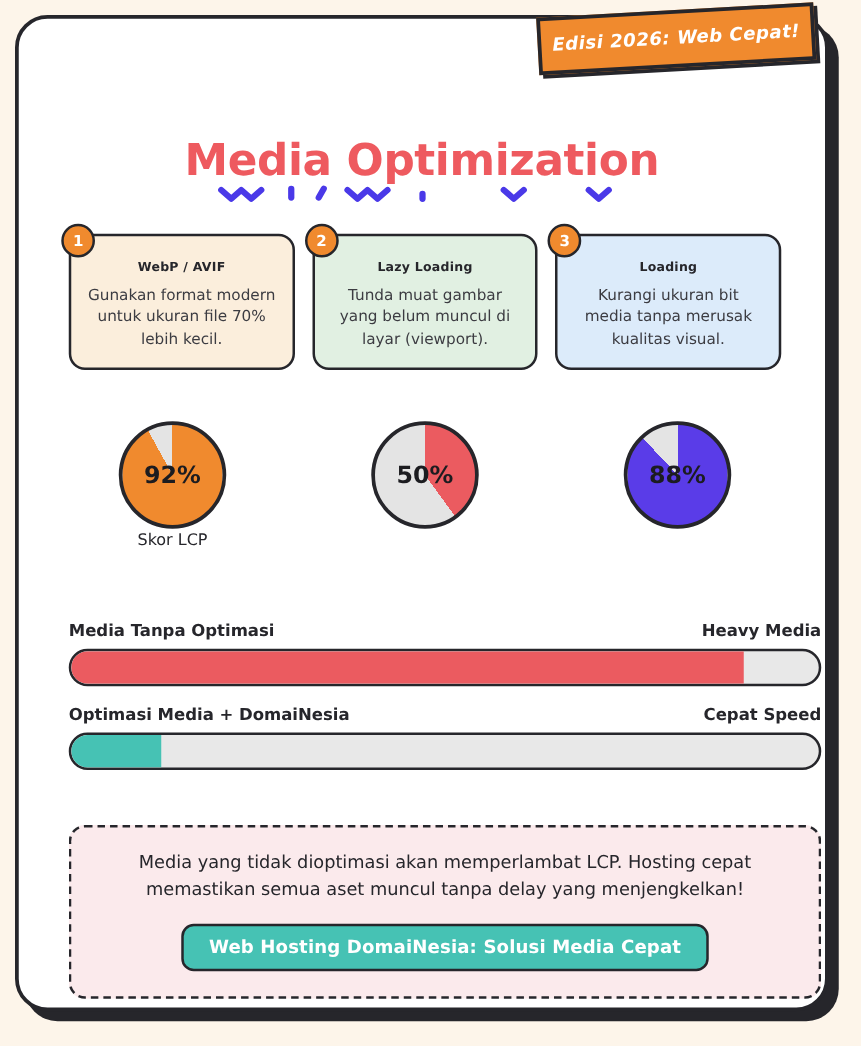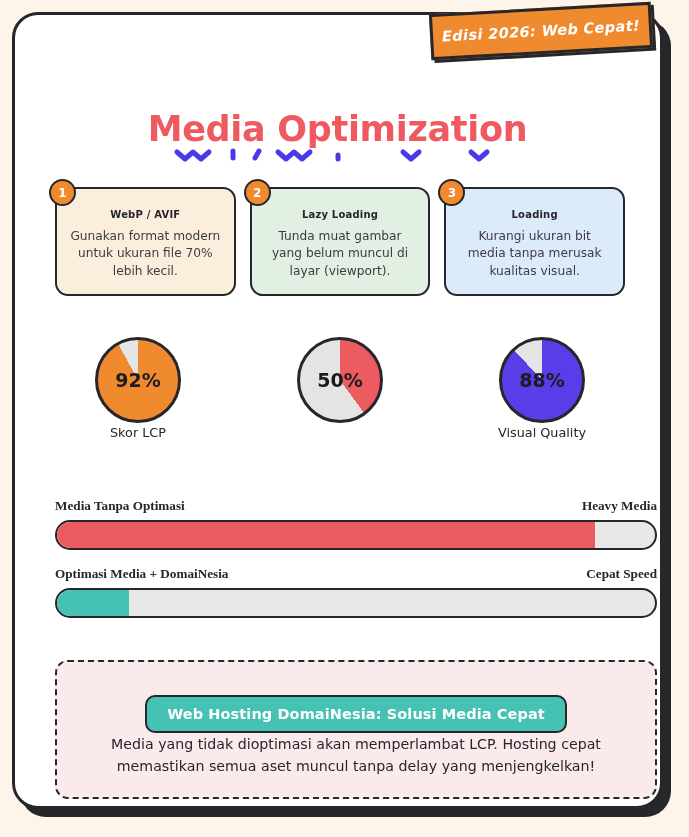--- a/index.html
+++ b/index.html
@@ -184,21 +184,20 @@
     left: 40px;
     top: 483px;
     width: 602px;
   }
   .bar-group { margin-bottom: 16px; }
   .bar-labels {
     display: flex;
     justify-content: space-between;
     align-items: baseline;
     margin-bottom: 6px;
-    font-family: Liberation Serif, serif;
   }
   .bar-label-left, .bar-label-right {
     font-size: 13.2px;
     font-weight: bold;
     color: #26262B;
   }
   .bar-track {
     position: relative;
     height: 30px;
     background: #E8E8E8;
@@ -303,21 +302,20 @@
         <div class="gauge-circle" style="background: conic-gradient(rgb(235, 91, 96) 0deg, rgb(235, 91, 96) 144deg, rgb(228, 228, 228) 144deg, rgb(228, 228, 228) 360deg);"></div>
         <div class="gauge-value">50%</div>
       </div>
     </div>
 
     <div class="gauge-item">
       <div class="gauge-circle-wrap">
         <div class="gauge-circle" style="background: conic-gradient(rgb(90, 60, 232) 0deg, rgb(90, 60, 232) 316.8deg, rgb(228, 228, 228) 316.8deg, rgb(228, 228, 228) 360deg);"></div>
         <div class="gauge-value">88%</div>
       </div>
-      <div class="gauge-label">Visual Quality</div>
     </div>
 
   </div>
 
   <div id="bars-section">
 
     <div class="bar-group">
       <div class="bar-labels">
         <span class="bar-label-left">Media Tanpa Optimasi</span>
         <span class="bar-label-right">Heavy Media</span>
@@ -333,21 +331,21 @@
         <span class="bar-label-right">Cepat Speed</span>
       </div>
       <div class="bar-track">
         <div class="bar-fill fill-teal" style="width: 12%; background: rgb(70, 194, 180);"></div>
       </div>
     </div>
 
   </div>
 
   <div id="cta-box">
+    <div id="cta-text">Media yang tidak dioptimasi akan memperlambat LCP. Hosting cepat memastikan semua aset muncul tanpa delay yang menjengkelkan!</div>
     <div id="cta-button">Web Hosting DomaiNesia: Solusi Media Cepat</div>
-    <div id="cta-text">Media yang tidak dioptimasi akan memperlambat LCP. Hosting cepat memastikan semua aset muncul tanpa delay yang menjengkelkan!</div>
   </div>
 
 </div>
 
 <div id="edition-ribbon">
   <span class="ribbon-text">Edisi 2026: Web Cepat!</span>
 </div>
 
 </body></html>

